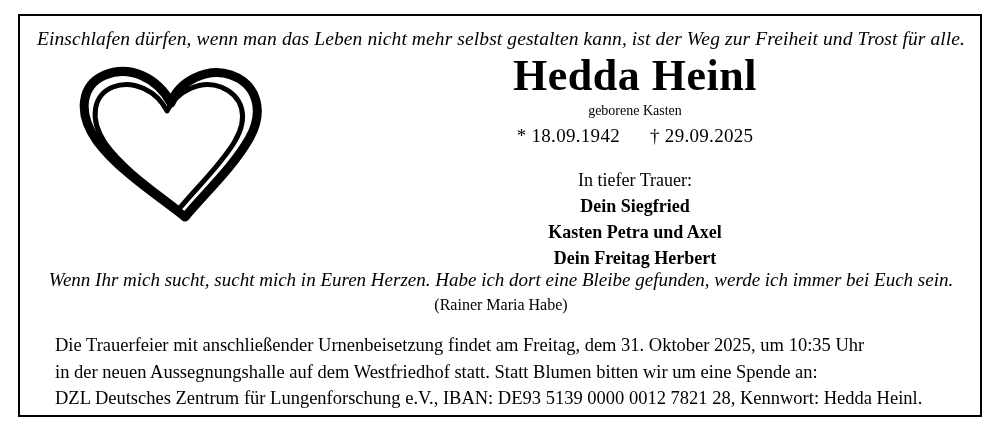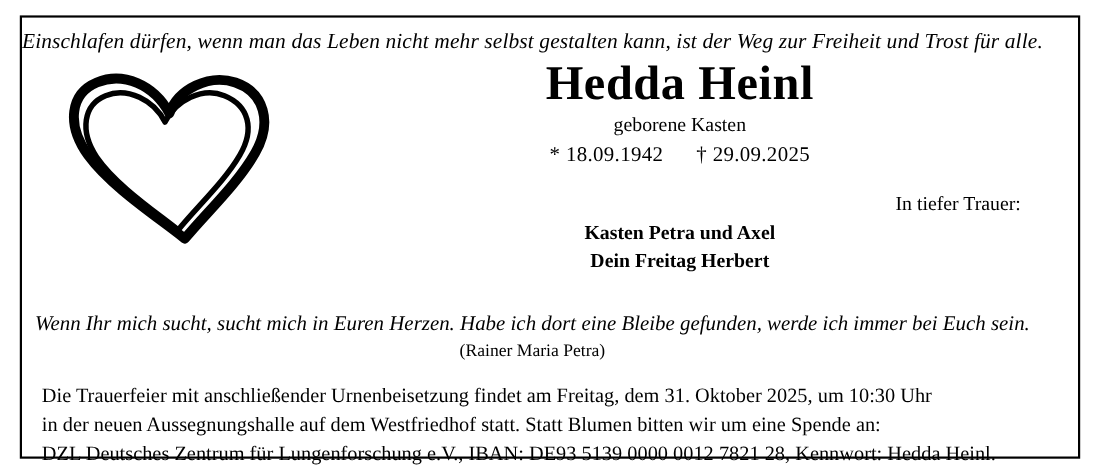--- a/index.html
+++ b/index.html
@@ -23,21 +23,21 @@
     position: absolute;
     left: 18px;
     top: 14px;
     width: 964px;
     height: 403px;
     border: 2px solid #000000;
     box-sizing: border-box;
   }
   .inner {
     position: absolute;
-    left: 8px;
+    left: 25px;
     top: 18px;
     width: 952px;
     height: 395px;
     box-sizing: border-box;
   }
 
   
   .quote-top {
     text-align: center;
     font-style: italic;
@@ -71,52 +71,51 @@
     width: 620px;
     text-align: center;
   }
   .deceased-name {
     font-size: 44px;
     font-weight: bold;
     letter-spacing: 0.5px;
     line-height: 1.05;
   }
   .birth-name {
-    font-size: 18px;
+    font-size: 14px;
     margin-top: 3px;
   }
   .dates {
     font-size: 19px;
     margin-top: 6px;
     letter-spacing: 0.3px;
   }
   .dates .death {
     margin-left: 30px;
   }
   .mourners {
     margin-top: 20px;
     text-align: center;
     font-size: 18px;
     line-height: 1.45;
   }
   .mourners .lead {
     font-weight: normal;
-    text-align: right;
   }
   .mourners .strong {
     font-weight: bold;
   }
 
   
   .quote-bottom {
     text-align: center;
     font-style: italic;
     font-size: 19px;
     line-height: 1.15;
-    margin-top: 17px;
+    margin-top: 2px;
   }
   .quote-bottom-author {
     text-align: center;
     font-size: 16px;
     margin-top: 5px;
   }
 
   
   .details {
     margin-top: 18px;
@@ -151,31 +150,32 @@
 
       <div class="name-block">
         <div class="deceased-name">Hedda Heinl</div>
         <div class="birth-name">geborene Kasten</div>
         <div class="dates">
           <span>* 18.09.1942</span><span class="death">† 29.09.2025</span>
         </div>
 
         <div class="mourners">
           <div class="lead">In tiefer Trauer:</div>
+          <div class="strong">Dein Siegfried</div>
           <div class="strong">Kasten Petra und Axel</div>
           <div class="strong">Dein Freitag Herbert</div>
         </div>
       </div>
 
     </div>
 
     <div class="quote-bottom">Wenn Ihr mich sucht, sucht mich in Euren Herzen. Habe ich dort eine Bleibe gefunden, werde ich immer bei Euch sein.</div>
-    <div class="quote-bottom-author">(Rainer Maria Petra)</div>
+    <div class="quote-bottom-author">(Rainer Maria Habe)</div>
 
     <div class="details">
-      <div>Die Trauerfeier mit anschließender Urnenbeisetzung findet am Freitag, dem 31. Oktober 2025, um 10:30 Uhr</div>
+      <div>Die Trauerfeier mit anschließender Urnenbeisetzung findet am Freitag, dem 31. Oktober 2025, um 10:35 Uhr</div>
       <div>in der neuen Aussegnungshalle auf dem Westfriedhof statt. Statt Blumen bitten wir um eine Spende an:</div>
       <div>DZL Deutsches Zentrum für Lungenforschung e.V., IBAN: DE93 5139 0000 0012 7821 28, Kennwort: Hedda Heinl.</div>
 
     </div>
 
   </div>
 </div>
 
 </body></html>

